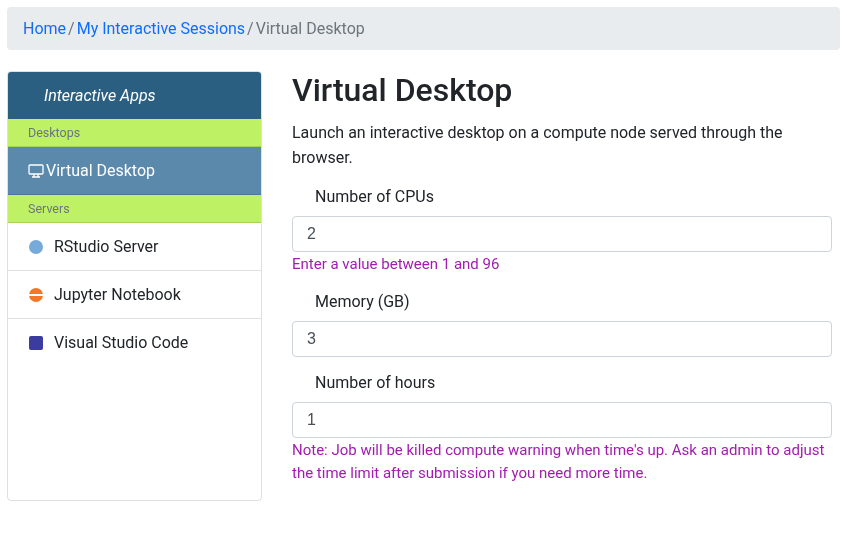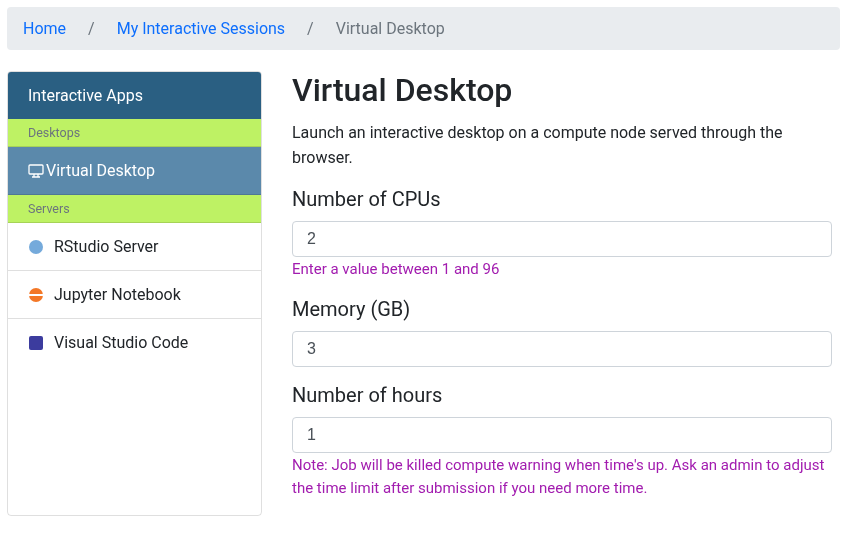--- a/index.html
+++ b/index.html
@@ -14,21 +14,21 @@
       background: #fff;
       width: 847px;
     }
     .breadcrumb {
       background: #e9ecef;
       padding: 12px 16px;
       margin: 7px 7px 0 7px;
       border-radius: 4px;
       display: flex;
       align-items: center;
-      gap: 22px;
+      gap: 2px;
       font-size: 16px;
     }
     .breadcrumb a {
       color: #0d6efd;
       text-decoration: none;
     }
     .breadcrumb .sep {
       color: #6c757d;
     }
     .breadcrumb .current {
@@ -43,22 +43,23 @@
     .sidebar {
       width: 255px;
       flex-shrink: 0;
       border: 1px solid rgba(0,0,0,0.125);
       border-radius: 4px;
       overflow: hidden;
     }
     .sidebar-header {
       background: #2a5f82;
       color: #fff;
-      padding: 14px 20px;
-      font-size: 16px;
+      padding: 14px 36px;
+      font-size: 16px;
+      font-style: italic;
     }
     .sidebar-group {
       background: #bef264;
       color: #6c757d;
       font-size: 12.5px;
       padding: 6px 20px;
       border-bottom: 1px solid rgba(0,0,0,0.125);
     }
     .sidebar-item {
       display: flex;
@@ -99,22 +100,23 @@
     .main .lead {
       font-size: 16px;
       margin-bottom: 16px;
       line-height: 1.55;
     }
     .form-group {
       margin-bottom: 16px;
     }
     .form-label {
       display: block;
-      font-size: 20px;
+      font-size: 16px;
       margin-bottom: 10px;
+      margin-left: 23px;
     }
     .form-input {
       width: 100%;
       padding: 8px 14px;
       font-size: 16px;
       border: 1px solid #ced4da;
       border-radius: 4px;
       background: #fff;
       color: #495057;
     }

